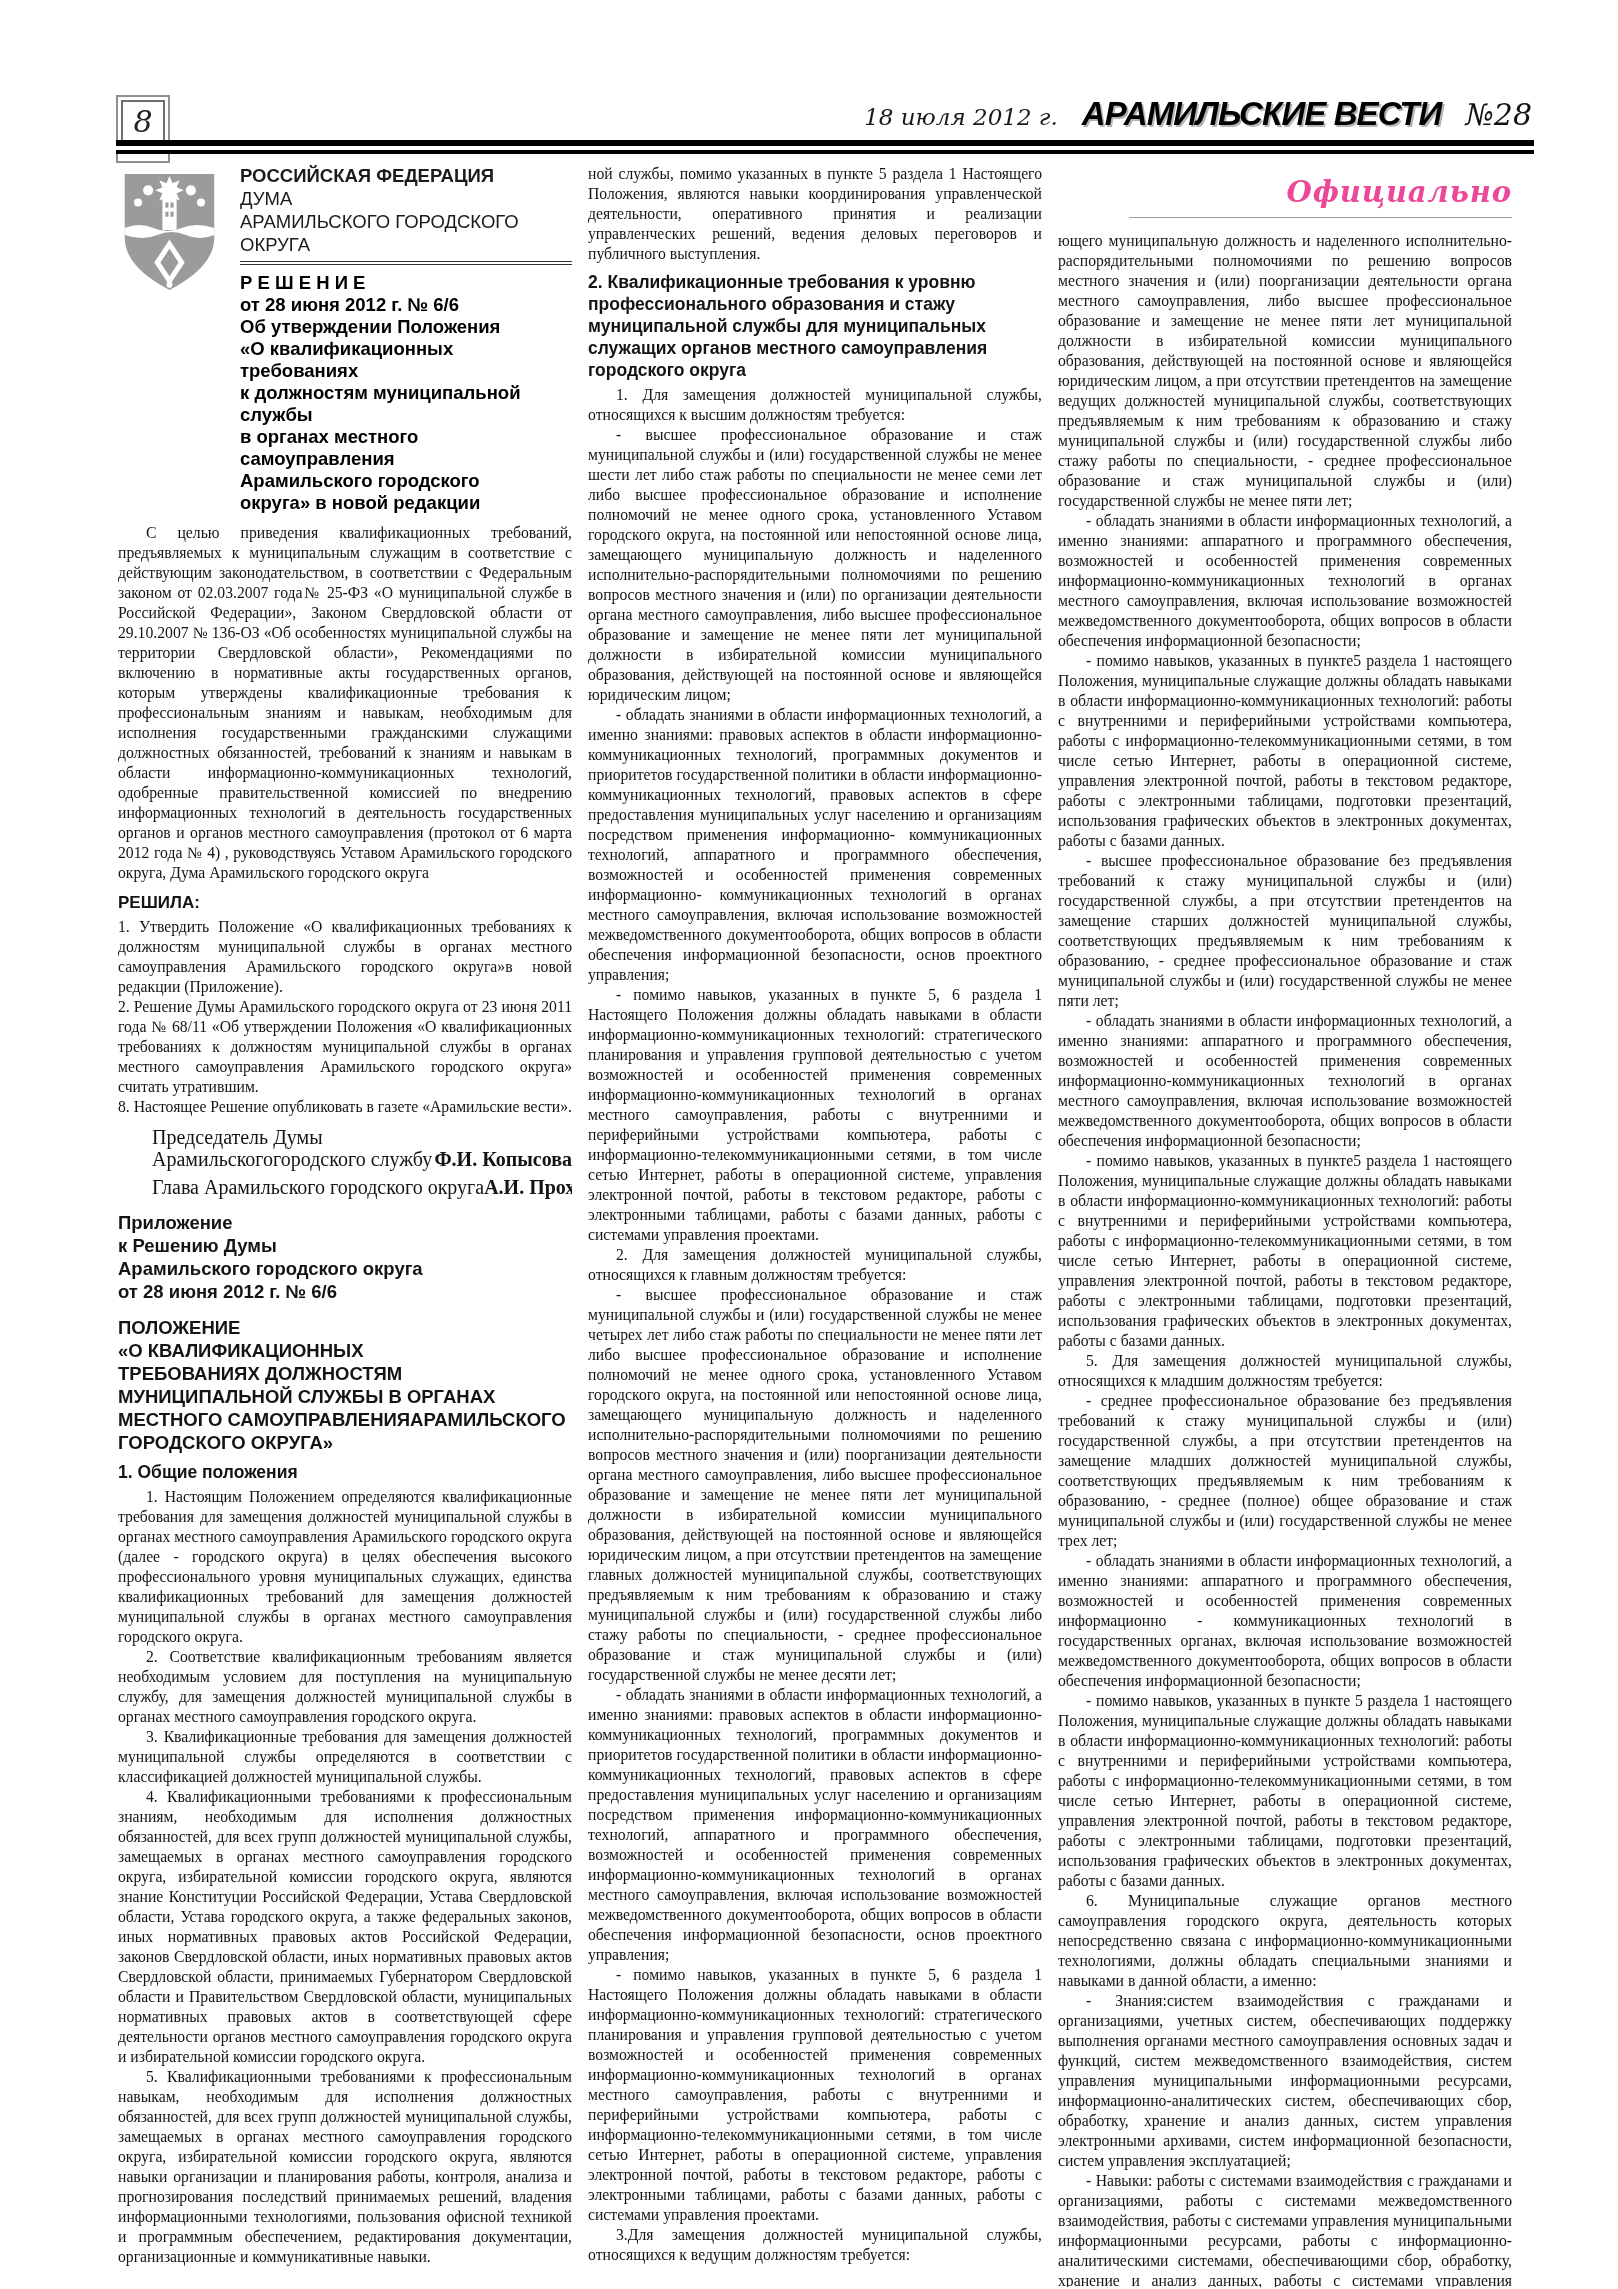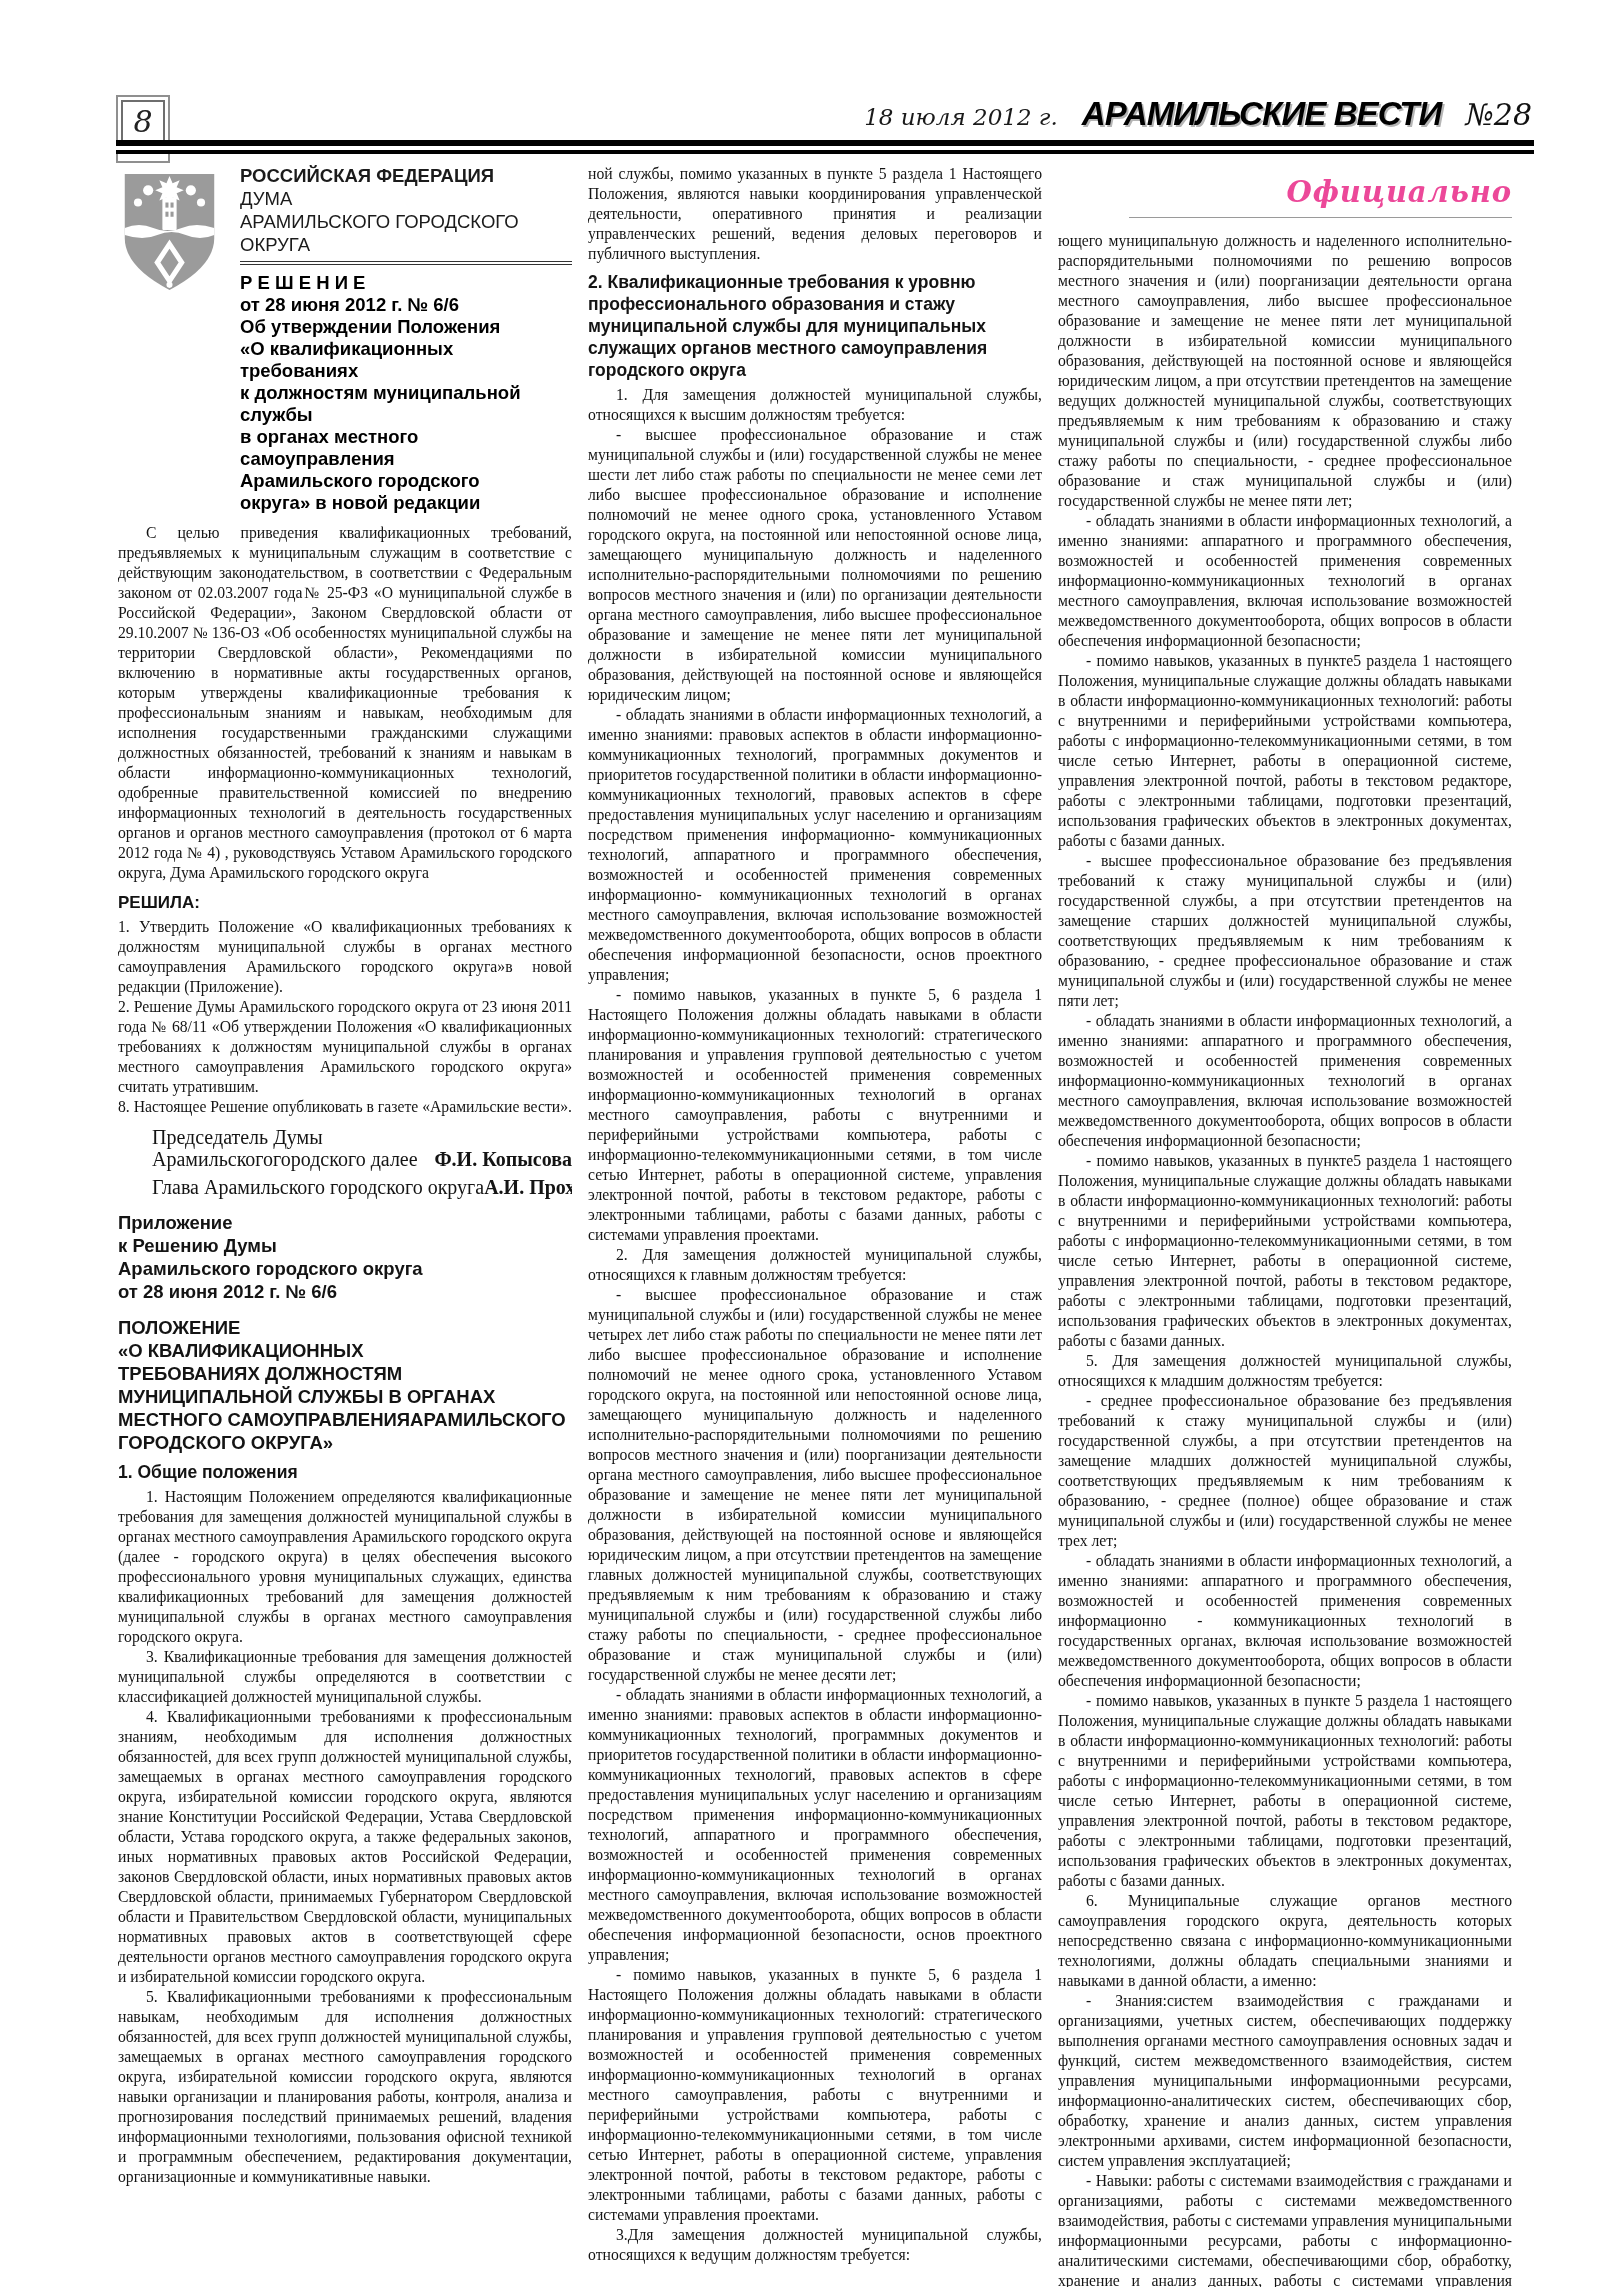--- a/index.html
+++ b/index.html
@@ -138,21 +138,21 @@
 
     <div class="kicker">РЕШИЛА:</div>
     <p class="para noindent">1. Утвердить Положение «О квалификационных требованиях к должностям муниципальной службы в органах местного самоуправления Арамильского городского округа»в новой редакции (Приложение).</p>
     <p class="para noindent">2. Решение Думы Арамильского городского округа от 23 июня 2011 года № 68/11 «Об утверждении Положения «О квалификационных требованиях к должностям муниципальной службы в органах местного самоуправления Арамильского городского округа» считать утратившим.</p>
     <p class="para noindent">8. Настоящее Решение опубликовать в газете «Арамильские вести».</p>
 
     <div class="sigblock">
       <div class="sig">
         <div class="roles">
           <div>Председатель Думы</div>
-          <div>Арамильскогогородского далее</div>
+          <div>Арамильскогогородского службу</div>
         </div>
         <div class="name">Ф.И. Копысова</div>
       </div>
       <div class="sig">
         <div class="roles">
           <div>Глава Арамильского городского округа</div>
         </div>
         <div class="name">А.И. Прохоренко</div>
       </div>
     </div>
@@ -168,20 +168,21 @@
       <div>ПОЛОЖЕНИЕ</div>
       <div>«О КВАЛИФИКАЦИОННЫХ</div>
       <div>ТРЕБОВАНИЯХ ДОЛЖНОСТЯМ</div>
       <div>МУНИЦИПАЛЬНОЙ СЛУЖБЫ В ОРГАНАХ</div>
       <div>МЕСТНОГО САМОУПРАВЛЕНИЯАРАМИЛЬСКОГО</div>
       <div>ГОРОДСКОГО ОКРУГА»</div>
     </div>
 
     <div class="sec-head">1. Общие положения</div>
     <p class="para">1. Настоящим Положением определяются квалификационные требования для замещения должностей муниципальной службы в органах местного самоуправления Арамильского городского округа (далее - городского округа) в целях обеспечения высокого профессионального уровня муниципальных служащих, единства квалификационных требований для замещения должностей муниципальной службы в органах местного самоуправления городского округа.</p>
+    <p class="para">2. Соответствие квалификационным требованиям является необходимым условием для поступления на муниципальную службу, для замещения должностей муниципальной службы в органах местного самоуправления городского округа.</p>
     <p class="para">3. Квалификационные требования для замещения должностей муниципальной службы определяются в соответствии с классификацией должностей муниципальной службы.</p>
     <p class="para">4. Квалификационными требованиями к профессиональным знаниям, необходимым для исполнения должностных обязанностей, для всех групп должностей муниципальной службы, замещаемых в органах местного самоуправления городского округа, избирательной комиссии городского округа, являются знание Конституции Российской Федерации, Устава Свердловской области, Устава городского округа, а также федеральных законов, иных нормативных правовых актов Российской Федерации, законов Свердловской области, иных нормативных правовых актов Свердловской области, принимаемых Губернатором Свердловской области и Правительством Свердловской области, муниципальных нормативных правовых актов в соответствующей сфере деятельности органов местного самоуправления городского округа и избирательной комиссии городского округа.</p>
     <p class="para">5. Квалификационными требованиями к профессиональным навыкам, необходимым для исполнения должностных обязанностей, для всех групп должностей муниципальной службы, замещаемых в органах местного самоуправления городского округа, избирательной комиссии городского округа, являются навыки организации и планирования работы, контроля, анализа и прогнозирования последствий принимаемых решений, владения информационными технологиями, пользования офисной техникой и программным обеспечением, редактирования документации, организационные и коммуникативные навыки.</p>
 
   </div>
 
   <div class="col">
     <p class="para noindent">ной службы, помимо указанных в пункте 5 раздела 1 Настоящего Положения, являются навыки координирования управленческой деятельности, оперативного принятия и реализации управленческих решений, ведения деловых переговоров и публичного выступления.</p>
     <div class="sec-head">2. Квалификационные требования к уровню профессионального образования и стажу муниципальной службы для муниципальных служащих органов местного самоуправления городского округа</div>
     <p class="para">1. Для замещения должностей муниципальной службы, относящихся к высшим должностям требуется:</p>

